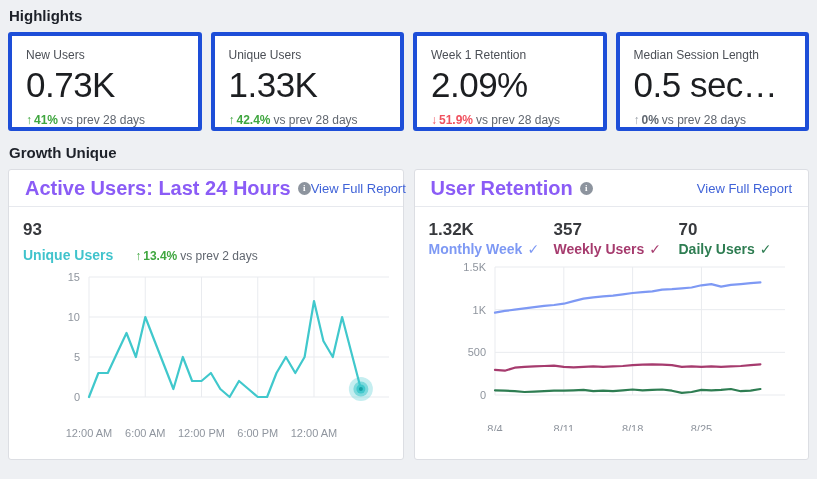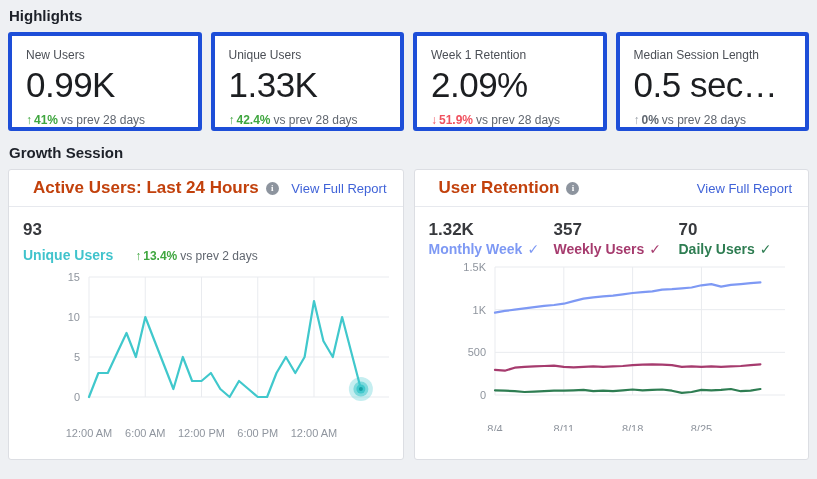--- a/index.html
+++ b/index.html
@@ -36,21 +36,21 @@
   
   .charts-row{display:flex;gap:10px;}
   .chart-card{
     flex:1;min-width:0;background:#fff;border:1px solid #dcdee3;border-radius:3px;
     height:291px;box-sizing:border-box;display:flex;flex-direction:column;
   }
   .chart-header{
     display:flex;align-items:center;padding:0 16px;height:37px;flex:0 0 37px;
     border-bottom:1px solid #e7e9ee;box-sizing:border-box;
   }
-  .chart-title{font-size:17px;font-weight:700;color:#c2410c;white-space:nowrap;margin-left:8px;}
+  .chart-title{font-size:20px;font-weight:700;color:#8b5cf6;white-space:nowrap;}
   .info-icon{
     width:13px;height:13px;border-radius:50%;background:#8d949e;color:#fff;
     font-size:9px;line-height:13px;text-align:center;font-weight:700;
     display:inline-block;margin-left:7px;font-family:"Liberation Serif",serif;
     cursor:default;flex:0 0 13px;
   }
   .flex-spacer{flex:1;}
   .report-link{font-size:13px;color:#4063d8;text-decoration:none;white-space:nowrap;cursor:pointer;}
   .chart-body{padding:13px 2px 0 14px;flex:1;}
   
@@ -70,21 +70,21 @@
 <body>
 
 <div class="page">
 
   <div class="section-title">Highlights</div>
 
   <div class="cards-row">
 
     <div class="kpi-card">
       <div class="kpi-label">New Users</div>
-      <div class="kpi-value">0.99K</div>
+      <div class="kpi-value">0.73K</div>
       <div class="kpi-delta" data-dir="up">
         <span class="kpi-arrow">↑</span><span class="kpi-pct">41%</span><span>vs prev 28 days</span>
       </div>
     </div>
 
     <div class="kpi-card">
       <div class="kpi-label">Unique Users</div>
       <div class="kpi-value">1.33K</div>
       <div class="kpi-delta" data-dir="up">
         <span class="kpi-arrow">↑</span><span class="kpi-pct">42.4%</span><span>vs prev 28 days</span>
@@ -102,21 +102,21 @@
     <div class="kpi-card">
       <div class="kpi-label">Median Session Length</div>
       <div class="kpi-value">0.5 sec…</div>
       <div class="kpi-delta" data-dir="neutral">
         <span class="kpi-arrow">↑</span><span class="kpi-pct">0%</span><span>vs prev 28 days</span>
       </div>
     </div>
 
   </div>
 
-  <div class="section-title">Growth Session</div>
+  <div class="section-title">Growth Unique</div>
 
   <div class="charts-row">
 
     <div class="chart-card">
       <div class="chart-header">
         <span class="chart-title">Active Users: Last 24 Hours</span>
         <span class="info-icon">i</span>
         <span class="flex-spacer"></span>
         <a class="report-link">View Full Report</a>
       </div>

